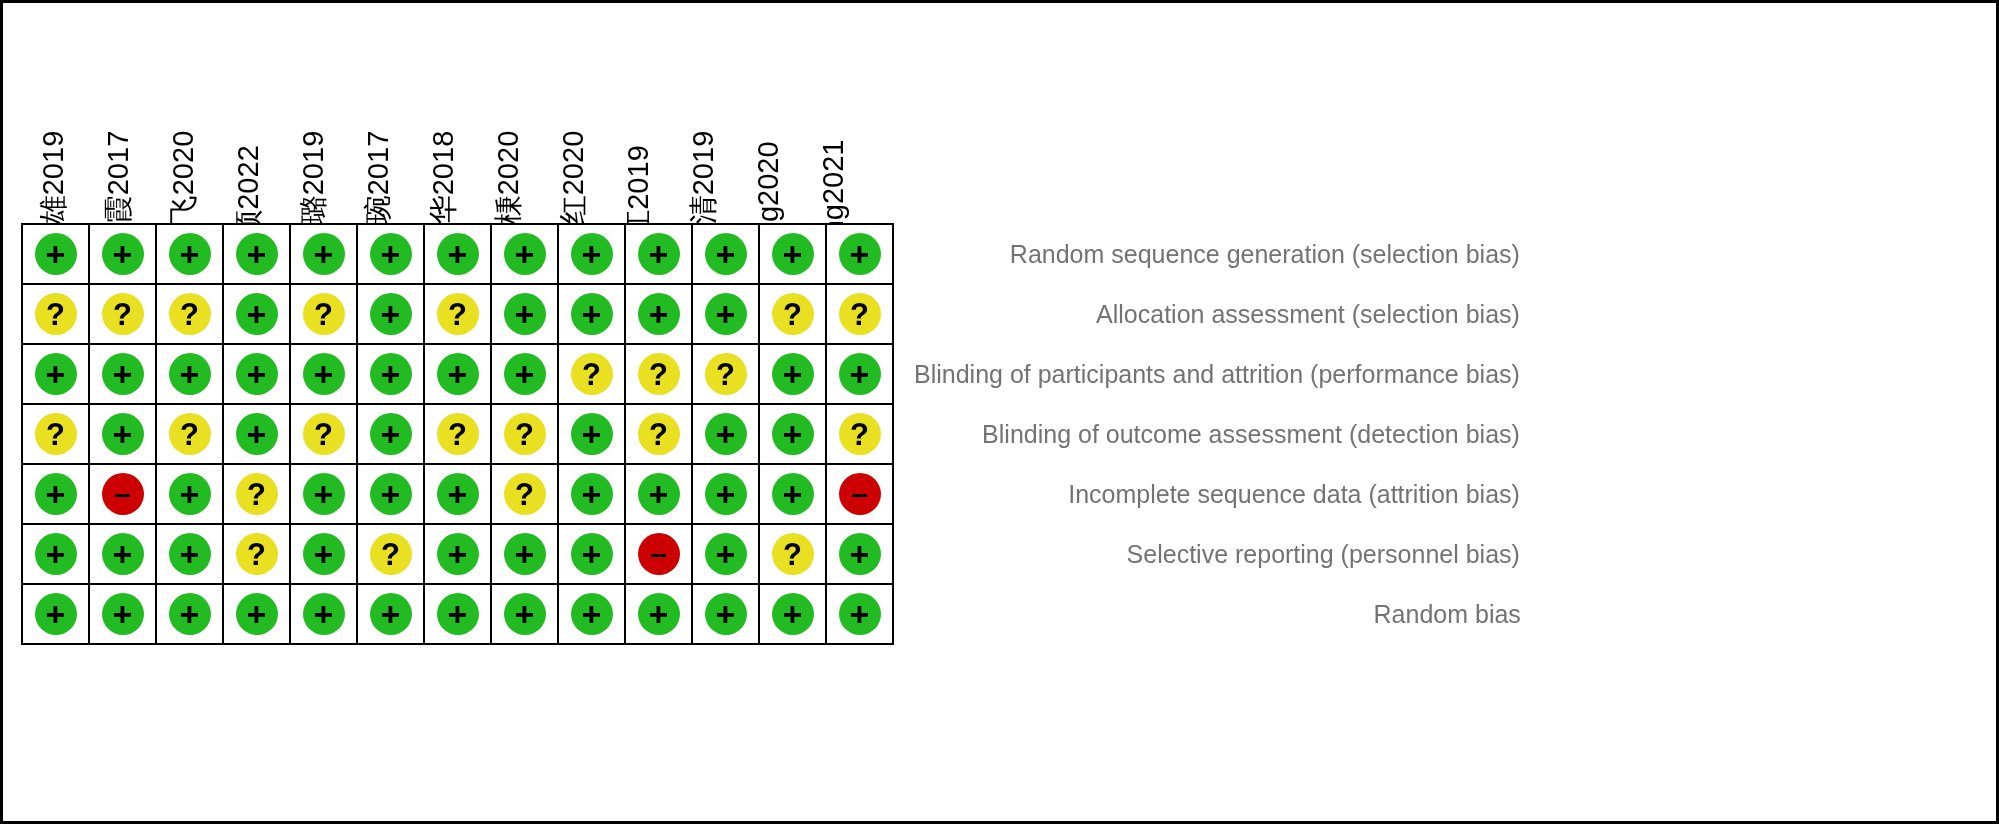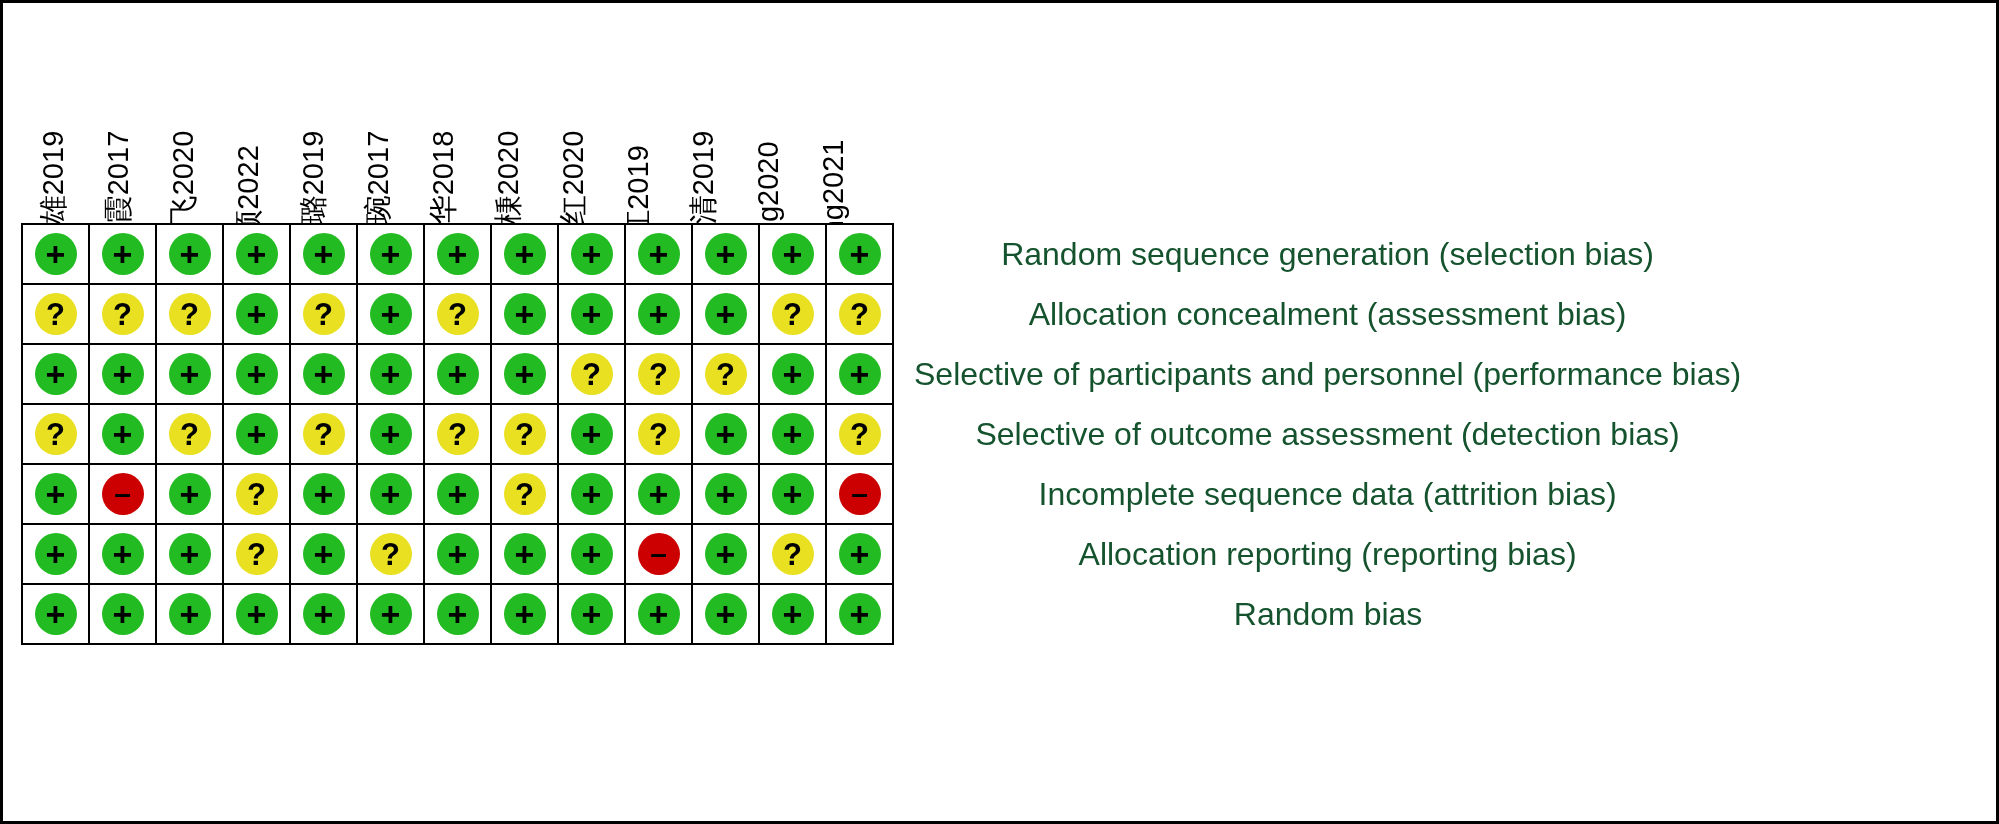--- a/index.html
+++ b/index.html
@@ -66,23 +66,23 @@
     border: 2.5px solid #000000;
     padding: 0;
     text-align: center;
     vertical-align: middle;
     background: #ffffff;
   }
   #matrix td.rowlabel {
     border: none;
     padding: 0 0 0 20px;
     white-space: nowrap;
-    font-size: 32px;
-    color: #14532d;
-    text-align: center;
+    font-size: 25px;
+    color: #737373;
+    text-align: right;
     vertical-align: middle;
     background: #ffffff;
   }
 
   
   .token {
     display: inline-block;
     width: 42px;
     height: 42px;
     border-radius: 50%;
@@ -181,53 +181,53 @@
           <td class="cell"><span class="token low"><span class="glyph">+</span></span></td>
           <td class="cell"><span class="token unclear"><span class="glyph">?</span></span></td>
           <td class="cell"><span class="token low"><span class="glyph">+</span></span></td>
           <td class="cell"><span class="token unclear"><span class="glyph">?</span></span></td>
           <td class="cell"><span class="token low"><span class="glyph">+</span></span></td>
           <td class="cell"><span class="token low"><span class="glyph">+</span></span></td>
           <td class="cell"><span class="token low"><span class="glyph">+</span></span></td>
           <td class="cell"><span class="token low"><span class="glyph">+</span></span></td>
           <td class="cell"><span class="token unclear"><span class="glyph">?</span></span></td>
           <td class="cell"><span class="token unclear"><span class="glyph">?</span></span></td>
-          <td class="rowlabel">Allocation concealment (assessment bias)</td>
-        </tr>
-        <tr>
-          <td class="cell"><span class="token low"><span class="glyph">+</span></span></td>
-          <td class="cell"><span class="token low"><span class="glyph">+</span></span></td>
-          <td class="cell"><span class="token low"><span class="glyph">+</span></span></td>
-          <td class="cell"><span class="token low"><span class="glyph">+</span></span></td>
-          <td class="cell"><span class="token low"><span class="glyph">+</span></span></td>
-          <td class="cell"><span class="token low"><span class="glyph">+</span></span></td>
-          <td class="cell"><span class="token low"><span class="glyph">+</span></span></td>
-          <td class="cell"><span class="token low"><span class="glyph">+</span></span></td>
-          <td class="cell"><span class="token unclear"><span class="glyph">?</span></span></td>
-          <td class="cell"><span class="token unclear"><span class="glyph">?</span></span></td>
-          <td class="cell"><span class="token unclear"><span class="glyph">?</span></span></td>
-          <td class="cell"><span class="token low"><span class="glyph">+</span></span></td>
-          <td class="cell"><span class="token low"><span class="glyph">+</span></span></td>
-          <td class="rowlabel">Selective of participants and personnel (performance bias)</td>
-        </tr>
-        <tr>
-          <td class="cell"><span class="token unclear"><span class="glyph">?</span></span></td>
-          <td class="cell"><span class="token low"><span class="glyph">+</span></span></td>
-          <td class="cell"><span class="token unclear"><span class="glyph">?</span></span></td>
-          <td class="cell"><span class="token low"><span class="glyph">+</span></span></td>
-          <td class="cell"><span class="token unclear"><span class="glyph">?</span></span></td>
-          <td class="cell"><span class="token low"><span class="glyph">+</span></span></td>
-          <td class="cell"><span class="token unclear"><span class="glyph">?</span></span></td>
-          <td class="cell"><span class="token unclear"><span class="glyph">?</span></span></td>
-          <td class="cell"><span class="token low"><span class="glyph">+</span></span></td>
-          <td class="cell"><span class="token unclear"><span class="glyph">?</span></span></td>
-          <td class="cell"><span class="token low"><span class="glyph">+</span></span></td>
-          <td class="cell"><span class="token low"><span class="glyph">+</span></span></td>
-          <td class="cell"><span class="token unclear"><span class="glyph">?</span></span></td>
-          <td class="rowlabel">Selective of outcome assessment (detection bias)</td>
+          <td class="rowlabel">Allocation assessment (selection bias)</td>
+        </tr>
+        <tr>
+          <td class="cell"><span class="token low"><span class="glyph">+</span></span></td>
+          <td class="cell"><span class="token low"><span class="glyph">+</span></span></td>
+          <td class="cell"><span class="token low"><span class="glyph">+</span></span></td>
+          <td class="cell"><span class="token low"><span class="glyph">+</span></span></td>
+          <td class="cell"><span class="token low"><span class="glyph">+</span></span></td>
+          <td class="cell"><span class="token low"><span class="glyph">+</span></span></td>
+          <td class="cell"><span class="token low"><span class="glyph">+</span></span></td>
+          <td class="cell"><span class="token low"><span class="glyph">+</span></span></td>
+          <td class="cell"><span class="token unclear"><span class="glyph">?</span></span></td>
+          <td class="cell"><span class="token unclear"><span class="glyph">?</span></span></td>
+          <td class="cell"><span class="token unclear"><span class="glyph">?</span></span></td>
+          <td class="cell"><span class="token low"><span class="glyph">+</span></span></td>
+          <td class="cell"><span class="token low"><span class="glyph">+</span></span></td>
+          <td class="rowlabel">Blinding of participants and attrition (performance bias)</td>
+        </tr>
+        <tr>
+          <td class="cell"><span class="token unclear"><span class="glyph">?</span></span></td>
+          <td class="cell"><span class="token low"><span class="glyph">+</span></span></td>
+          <td class="cell"><span class="token unclear"><span class="glyph">?</span></span></td>
+          <td class="cell"><span class="token low"><span class="glyph">+</span></span></td>
+          <td class="cell"><span class="token unclear"><span class="glyph">?</span></span></td>
+          <td class="cell"><span class="token low"><span class="glyph">+</span></span></td>
+          <td class="cell"><span class="token unclear"><span class="glyph">?</span></span></td>
+          <td class="cell"><span class="token unclear"><span class="glyph">?</span></span></td>
+          <td class="cell"><span class="token low"><span class="glyph">+</span></span></td>
+          <td class="cell"><span class="token unclear"><span class="glyph">?</span></span></td>
+          <td class="cell"><span class="token low"><span class="glyph">+</span></span></td>
+          <td class="cell"><span class="token low"><span class="glyph">+</span></span></td>
+          <td class="cell"><span class="token unclear"><span class="glyph">?</span></span></td>
+          <td class="rowlabel">Blinding of outcome assessment (detection bias)</td>
         </tr>
         <tr>
           <td class="cell"><span class="token low"><span class="glyph">+</span></span></td>
           <td class="cell"><span class="token high"><span class="glyph">–</span></span></td>
           <td class="cell"><span class="token low"><span class="glyph">+</span></span></td>
           <td class="cell"><span class="token unclear"><span class="glyph">?</span></span></td>
           <td class="cell"><span class="token low"><span class="glyph">+</span></span></td>
           <td class="cell"><span class="token low"><span class="glyph">+</span></span></td>
           <td class="cell"><span class="token low"><span class="glyph">+</span></span></td>
           <td class="cell"><span class="token unclear"><span class="glyph">?</span></span></td>
@@ -245,21 +245,21 @@
           <td class="cell"><span class="token unclear"><span class="glyph">?</span></span></td>
           <td class="cell"><span class="token low"><span class="glyph">+</span></span></td>
           <td class="cell"><span class="token unclear"><span class="glyph">?</span></span></td>
           <td class="cell"><span class="token low"><span class="glyph">+</span></span></td>
           <td class="cell"><span class="token low"><span class="glyph">+</span></span></td>
           <td class="cell"><span class="token low"><span class="glyph">+</span></span></td>
           <td class="cell"><span class="token high"><span class="glyph">–</span></span></td>
           <td class="cell"><span class="token low"><span class="glyph">+</span></span></td>
           <td class="cell"><span class="token unclear"><span class="glyph">?</span></span></td>
           <td class="cell"><span class="token low"><span class="glyph">+</span></span></td>
-          <td class="rowlabel">Allocation reporting (reporting bias)</td>
+          <td class="rowlabel">Selective reporting (personnel bias)</td>
         </tr>
         <tr>
           <td class="cell"><span class="token low"><span class="glyph">+</span></span></td>
           <td class="cell"><span class="token low"><span class="glyph">+</span></span></td>
           <td class="cell"><span class="token low"><span class="glyph">+</span></span></td>
           <td class="cell"><span class="token low"><span class="glyph">+</span></span></td>
           <td class="cell"><span class="token low"><span class="glyph">+</span></span></td>
           <td class="cell"><span class="token low"><span class="glyph">+</span></span></td>
           <td class="cell"><span class="token low"><span class="glyph">+</span></span></td>
           <td class="cell"><span class="token low"><span class="glyph">+</span></span></td>

